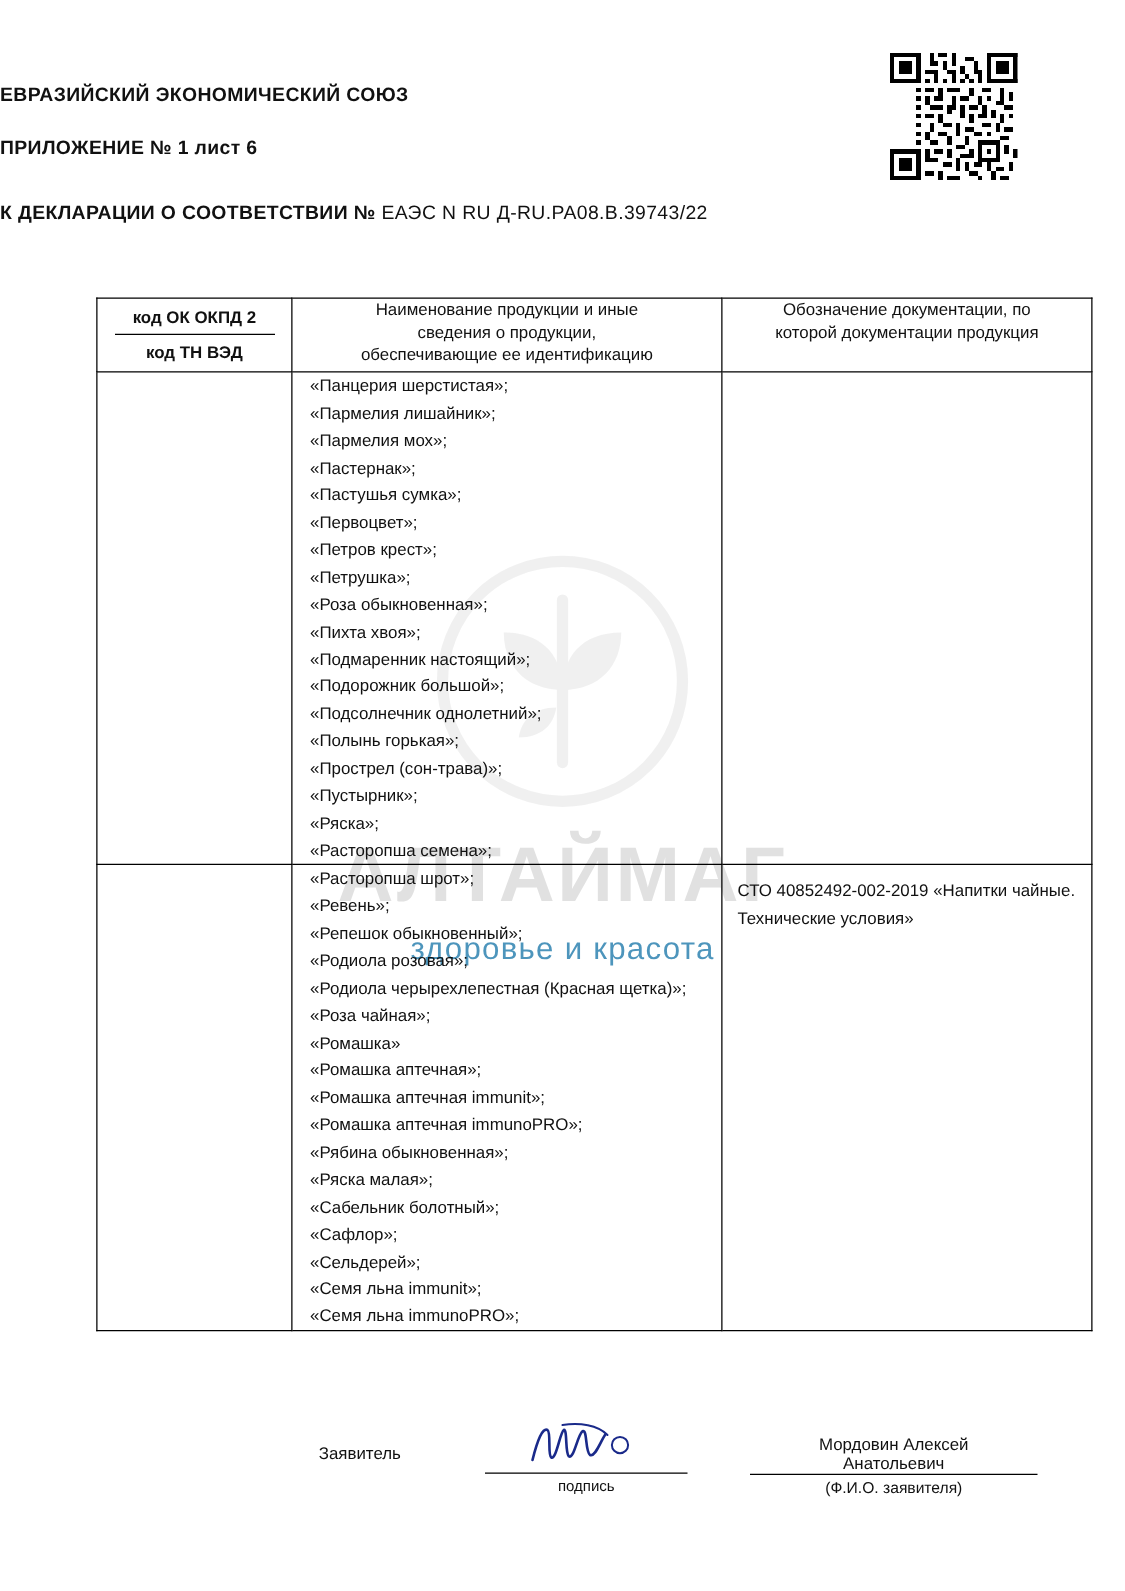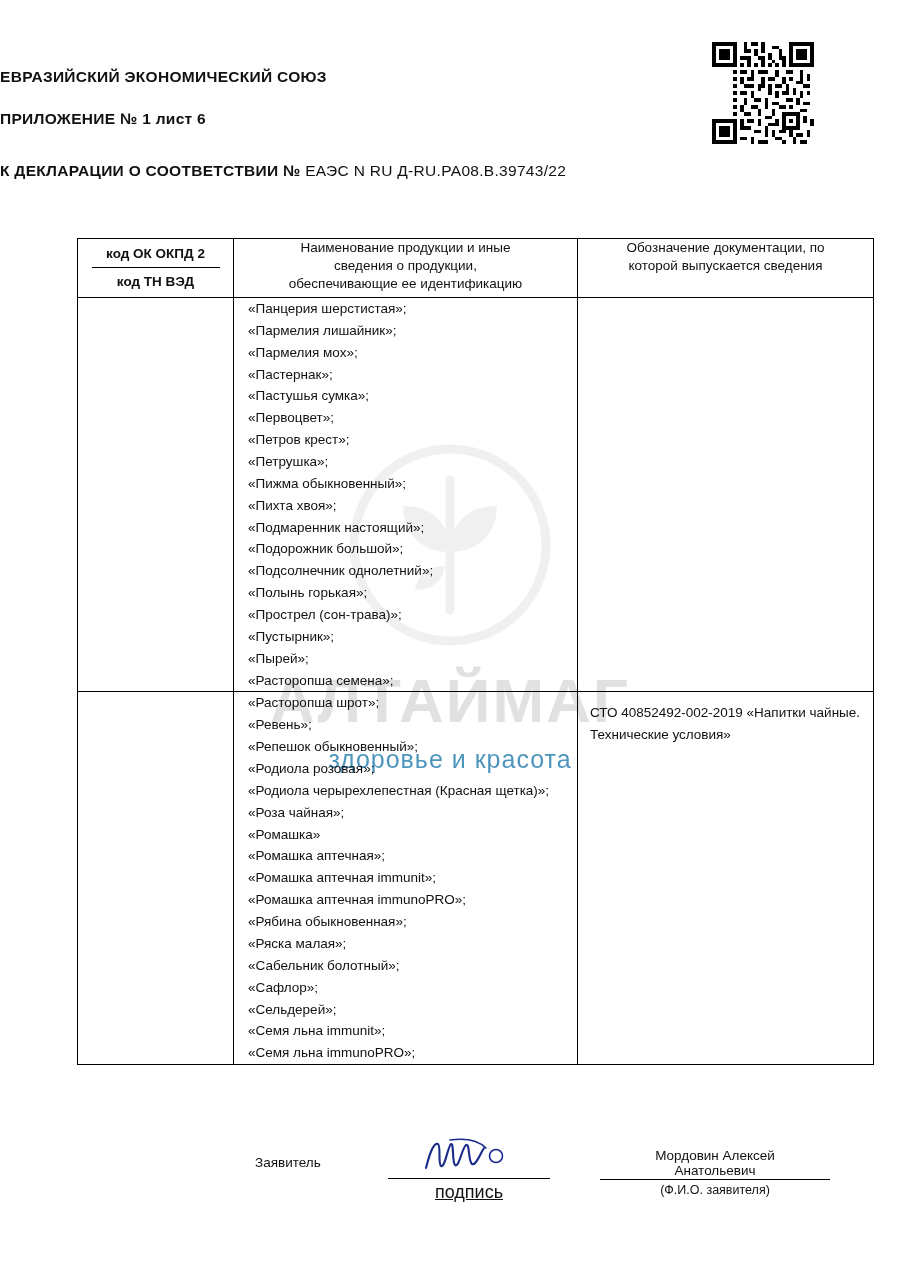--- a/index.html
+++ b/index.html
@@ -181,23 +181,22 @@
   .sig-scribble svg {
     position: absolute;
     left: 32px;
     top: -6px;
   }
   .sig-rule {
     border-bottom: 1px solid #000;
     height: 0;
   }
   .sig-caption {
-    font-size: 18px;
+    font-size: 12px;
     padding-top: 3px;
-    text-decoration: underline;
   }
   .name-block {
     position: absolute;
     left: 600px;
     top: 8px;
     width: 230px;
     text-align: center;
   }
   .name-line1 { font-size: 13.5px; }
   .name-line2 { font-size: 13.5px; }
@@ -378,45 +377,45 @@
             <div class="th-split-bot">код ТН ВЭД</div>
           </div>
         </th>
         <th class="col2 th-cell">
           <div>Наименование продукции и иные</div>
           <div>сведения о продукции,</div>
           <div>обеспечивающие ее идентификацию</div>
         </th>
         <th class="col3 th-cell">
           <div>Обозначение документации, по</div>
-          <div>которой выпускается сведения</div>
+          <div>которой документации продукция</div>
         </th>
       </tr>
     </thead>
     <tbody>
       <tr>
         <td class="col1 body-cell"></td>
         <td class="col2 body-cell names">
             <div class="item">«Панцерия шерстистая»;</div>
             <div class="item">«Пармелия лишайник»;</div>
             <div class="item">«Пармелия мох»;</div>
             <div class="item">«Пастернак»;</div>
             <div class="item">«Пастушья сумка»;</div>
             <div class="item">«Первоцвет»;</div>
             <div class="item">«Петров крест»;</div>
             <div class="item">«Петрушка»;</div>
-            <div class="item">«Пижма обыкновенный»;</div>
+            <div class="item">«Роза обыкновенная»;</div>
             <div class="item">«Пихта хвоя»;</div>
             <div class="item">«Подмаренник настоящий»;</div>
             <div class="item">«Подорожник большой»;</div>
             <div class="item">«Подсолнечник однолетний»;</div>
             <div class="item">«Полынь горькая»;</div>
             <div class="item">«Прострел (сон-трава)»;</div>
             <div class="item">«Пустырник»;</div>
-            <div class="item">«Пырей»;</div>
+            <div class="item">«Ряска»;</div>
             <div class="item">«Расторопша семена»;</div>
           </td>
         <td class="col3 body-cell docs"></td>
       </tr>
       <tr>
         <td class="col1 body-cell"></td>
         <td class="col2 body-cell names">
             <div class="item">«Расторопша шрот»;</div>
             <div class="item">«Ревень»;</div>
             <div class="item">«Репешок обыкновенный»;</div>

